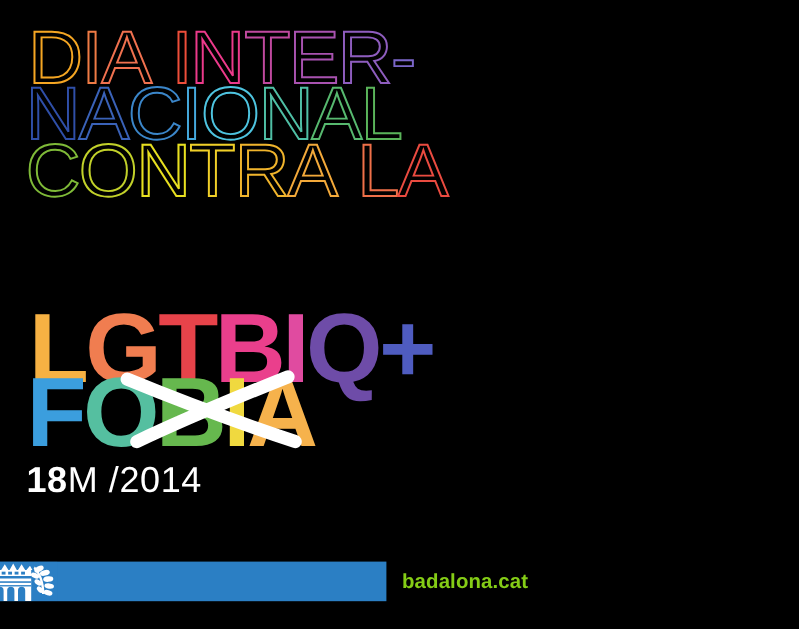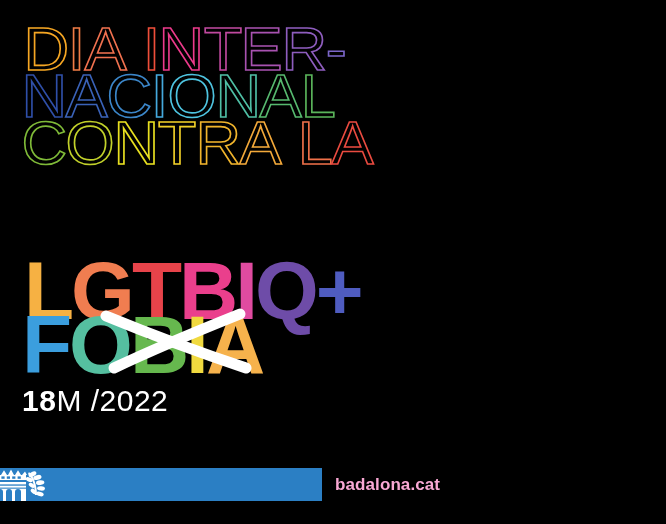--- a/index.html
+++ b/index.html
@@ -131,21 +131,21 @@
     margin-left: 16px;
     white-space: nowrap;
   }
   .footer-url {
     position: absolute;
     left: 335px;
     top: 0;
     height: 33px;
     display: flex;
     align-items: center;
-    color: #f9a8d4;
+    color: #84cc16;
     font-family: "Liberation Sans", sans-serif;
     font-size: 17px;
     font-weight: 700;
     letter-spacing: 0.1px;
     white-space: nowrap;
   }
 </style>
 </head>
 <body>
 
@@ -161,21 +161,21 @@
     <div class="bb-row row-lgtbiq"><span class="ch" style="color: rgb(246, 177, 67);">L</span><span class="ch" style="color: rgb(240, 125, 80);">G</span><span class="ch" style="color: rgb(231, 67, 74);">T</span><span class="ch" style="color: rgb(234, 63, 140);">B</span><span class="ch" style="color: rgb(224, 75, 160);">I</span><span class="ch" style="color: rgb(110, 76, 168);">Q</span><span class="ch" style="color: rgb(79, 92, 192);">+</span></div>
     <div class="bb-row row-fobia"><span class="ch" style="color: rgb(59, 158, 222);">F</span><span class="ch" style="color: rgb(85, 191, 160);">O</span><span class="ch" style="color: rgb(102, 184, 78);">B</span><span class="ch" style="color: rgb(240, 217, 63);">I</span><span class="ch" style="color: rgb(246, 178, 76);">A</span></div>
 
     <svg class="xmark" viewBox="0 0 152 70" xmlns="http://www.w3.org/2000/svg">
       <path id="xstroke1" d="M6 10 C 40 24, 86 42, 146 62" stroke="#ffffff" stroke-width="11" stroke-linecap="round" fill="none"></path>
       <path id="xstroke2" d="M14 62 C 52 44, 100 24, 140 8" stroke="#ffffff" stroke-width="11" stroke-linecap="round" fill="none"></path>
     </svg>
   </div>
 
   <div class="dateline">
-    <span class="d-day">18</span><span class="d-rest">M /2022</span>
+    <span class="d-day">18</span><span class="d-rest">M /2014</span>
   </div>
 
   <div class="footer">
     <div class="footer-bar">
       <div class="crest">
         <svg width="52" height="33" viewBox="0 0 52 33" xmlns="http://www.w3.org/2000/svg">
           <rect x="0" y="0" width="52" height="33" fill="#2b7fc4"></rect>
 
           <path d="M-2 7 L30 7 L30 12 L-2 12 Z" fill="#ffffff"></path>
           <g fill="#2b7fc4">

